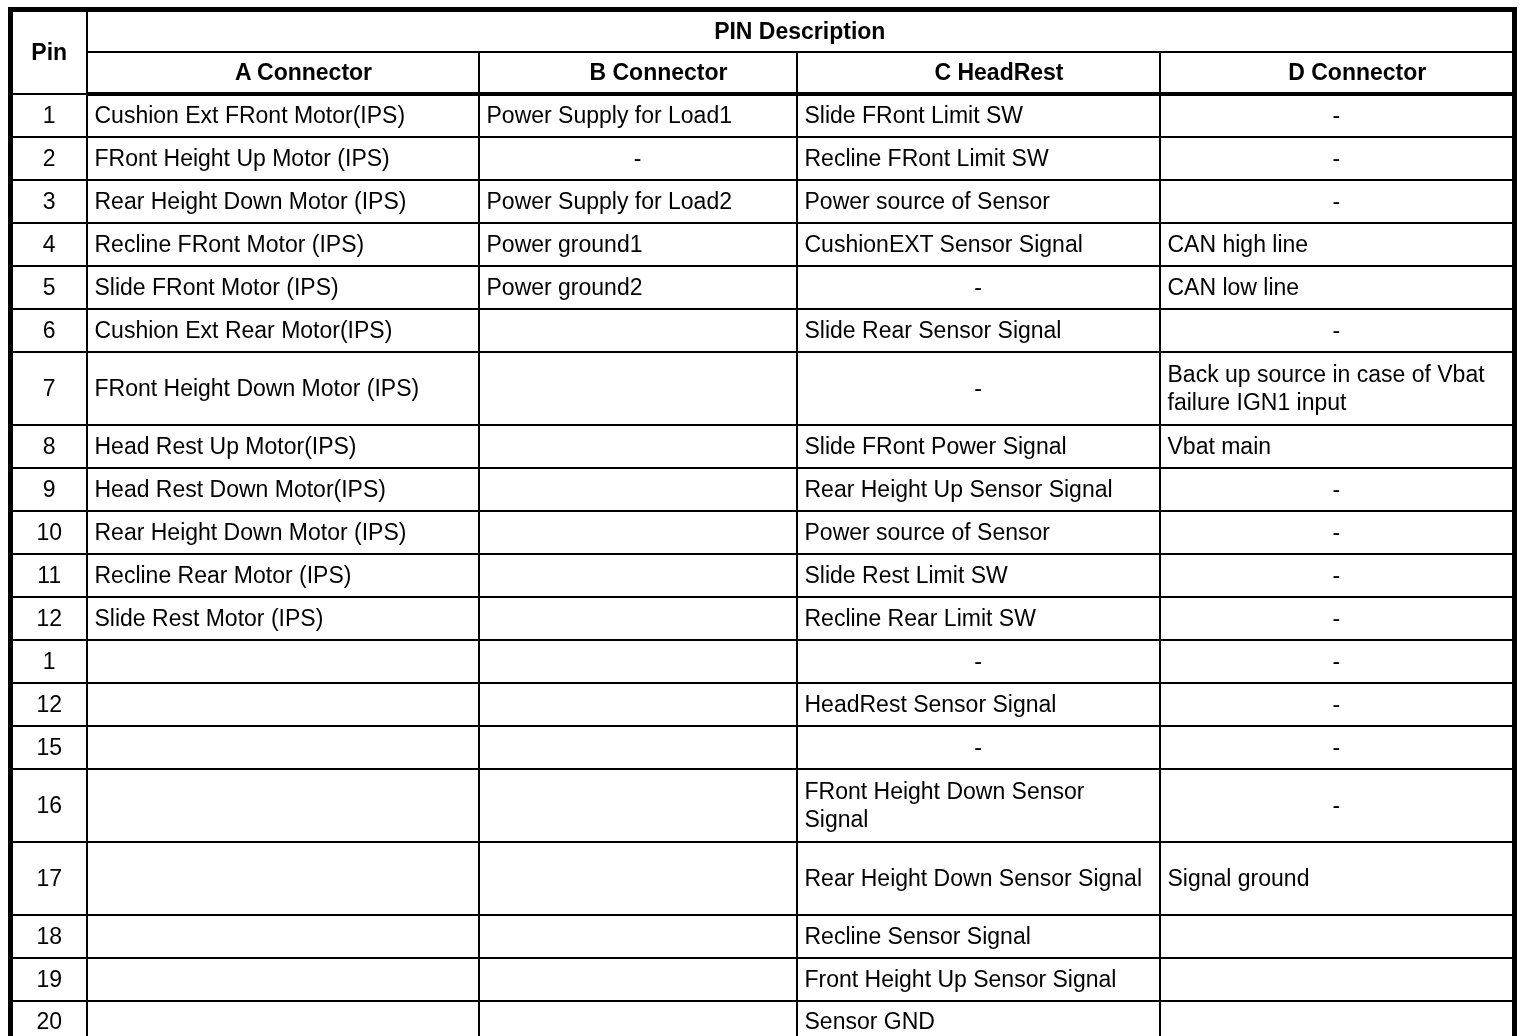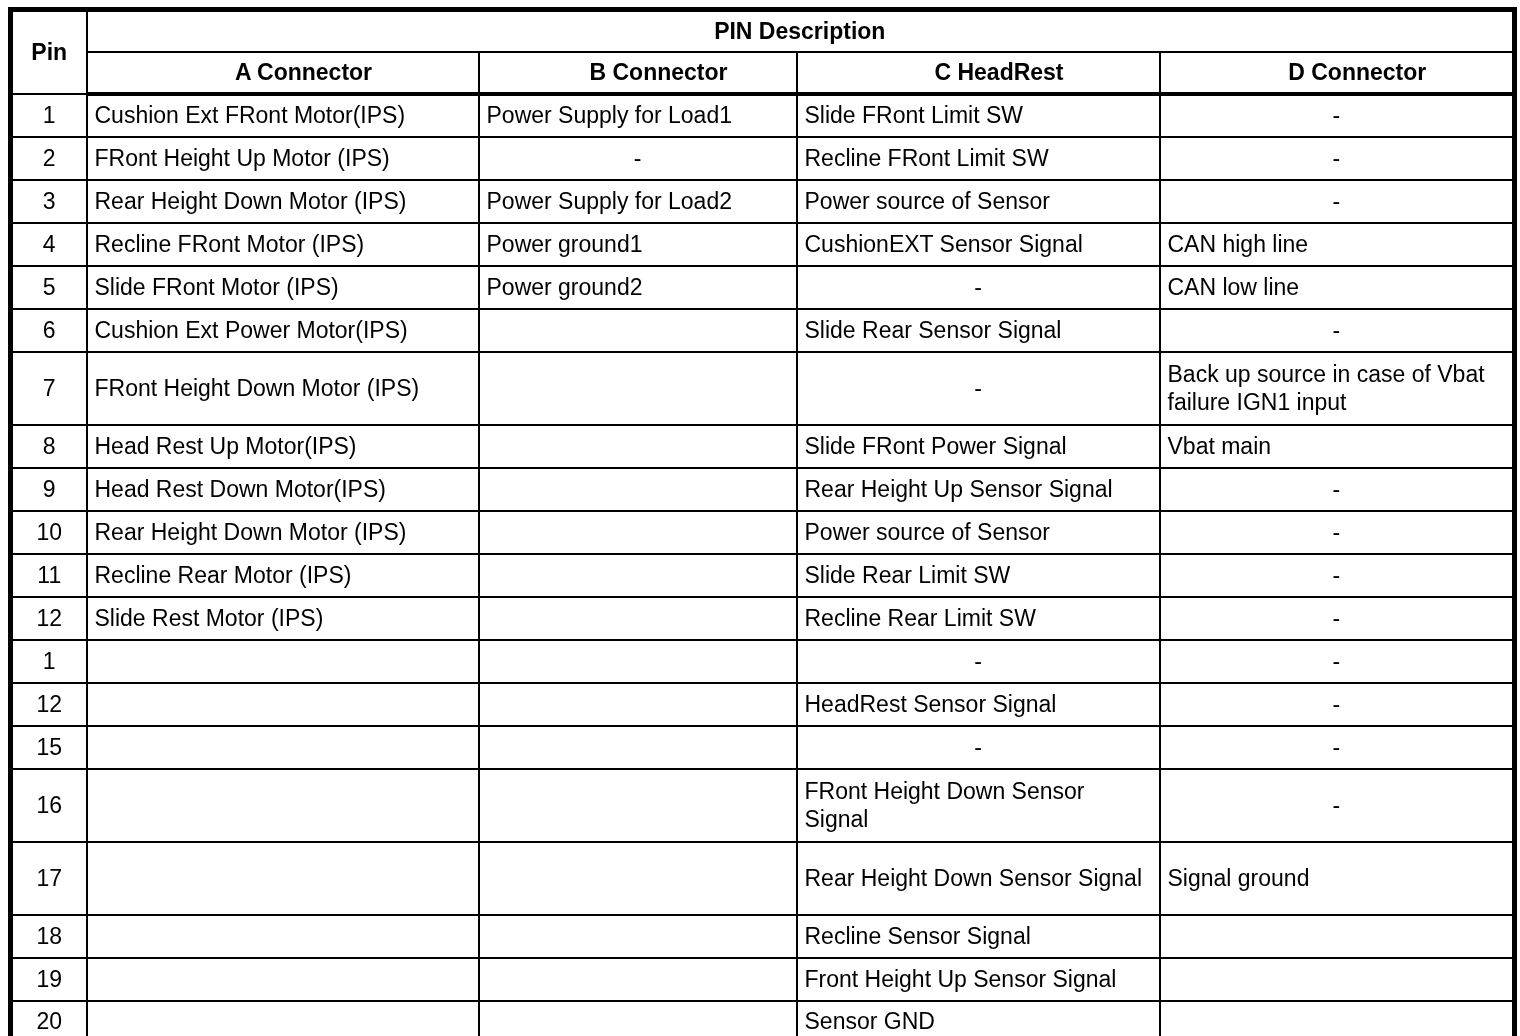--- a/index.html
+++ b/index.html
@@ -116,21 +116,21 @@
       </tr>
       <tr>
         <td class="pin-cell">5</td>
         <td>Slide FRont Motor (IPS)</td>
         <td>Power ground2</td>
         <td class="dash">-</td>
         <td>CAN low line</td>
       </tr>
       <tr>
         <td class="pin-cell">6</td>
-        <td>Cushion Ext Power Motor(IPS)</td>
+        <td>Cushion Ext Rear Motor(IPS)</td>
         <td></td>
         <td>Slide Rear Sensor Signal</td>
         <td class="dash">-</td>
       </tr>
       <tr class="tall">
         <td class="pin-cell">7</td>
         <td>FRont Height Down Motor (IPS)</td>
         <td></td>
         <td class="dash">-</td>
         <td>Back up source in case of Vbat failure IGN1 input</td>
@@ -153,21 +153,21 @@
         <td class="pin-cell">10</td>
         <td>Rear Height Down Motor (IPS)</td>
         <td></td>
         <td>Power source of Sensor</td>
         <td class="dash">-</td>
       </tr>
       <tr>
         <td class="pin-cell">11</td>
         <td>Recline Rear Motor (IPS)</td>
         <td></td>
-        <td>Slide Rear Limit SW</td>
+        <td>Slide Rest Limit SW</td>
         <td class="dash">-</td>
       </tr>
       <tr>
         <td class="pin-cell">12</td>
         <td>Slide Rest Motor (IPS)</td>
         <td></td>
         <td>Recline Rear Limit SW</td>
         <td class="dash">-</td>
       </tr>
       <tr>

